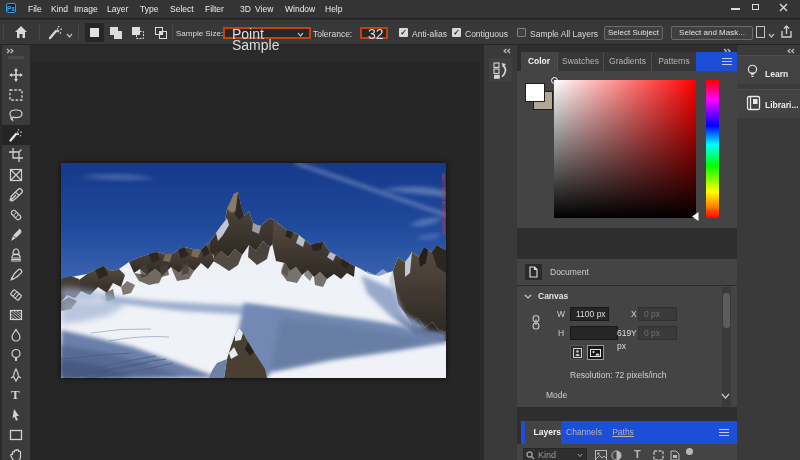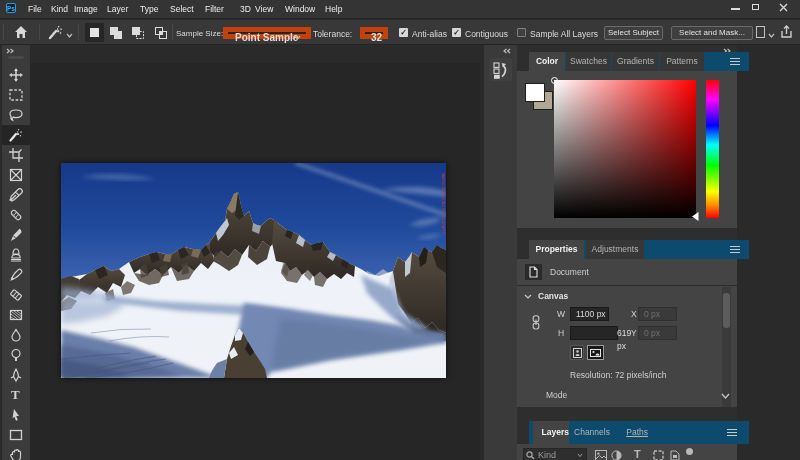--- a/index.html
+++ b/index.html
@@ -5,41 +5,41 @@
 *{box-sizing:border-box;}
 .abs{position:absolute;}
 #app{position:relative;width:800px;height:460px;}
 
 #menubar{left:0;top:0;width:800px;height:19px;background:#343434;border-bottom:1px solid #232323;color:#ededed;font-size:8.5px;}
 #pslogo{left:6px;top:3px;width:10px;height:10px;background:#0a2233;border:1px solid #2b9ce0;border-radius:2px;color:#41aef0;font-size:6.5px;font-weight:bold;text-align:center;line-height:9px;}
 .menuitem{position:absolute;top:3px;height:13px;line-height:13px;}
 
 #options{left:0;top:20px;width:800px;height:25px;background:#383838;border-bottom:1px solid #242424;color:#d2d2d2;font-size:8.5px;}
 .vsep{position:absolute;width:1px;height:16px;top:4px;background:#2a2a2a;border-right:1px solid #474747;}
-.obox{position:absolute;background:#262626;border:5px solid #c2410c;color:#dedede;font-size:10px;font-weight:bold;}
+.obox{position:absolute;background:#262626;border:2px solid #c2410c;color:#dedede;font-size:14px;}
 .cb{position:absolute;width:9px;height:9px;top:8px;background:#d8d8d8;border-radius:1px;text-align:center;line-height:9px;font-size:8px;color:#222;font-weight:bold;}
 .cb.off{background:#3f3f3f;border:1px solid #808080;}
 .olabel{position:absolute;top:9px;color:#dcdcdc;}
 .obtn{position:absolute;top:4px;height:17px;background:#3f3f3f;border:1px solid #6a6a6a;border-radius:2px;color:#e0e0e0;font-size:9px;text-align:center;}
 
 #tabstrip{left:30px;top:45px;width:448px;height:18px;background:#2a2a2a;}
 #doctab{left:8px;top:2px;width:148px;height:16px;background:#404040;color:#e0e0e0;font-size:8px;line-height:16px;}
 
 #toolbar{left:2px;top:45px;width:28px;height:415px;background:#3b3b3b;}
 .tool{position:absolute;left:0px;width:28px;height:20px;}
 .tool svg{position:absolute;left:7px;top:3px;}
 .tool.sel{background:#252525;}
 
 #canvas{left:30px;top:63px;width:450px;height:397px;background:#262626;}
 #image{left:61px;top:163px;width:385px;height:215px;box-shadow:0 0 5px rgba(0,0,0,.7);}
 
 #dock1{left:484px;top:45px;width:33px;height:415px;background:#3a3a3a;}
 #rightcol{left:737px;top:45px;width:63px;height:415px;background:#3a3a3a;}
 #mainpanel{left:517px;top:45px;width:220px;height:415px;background:#2e2e2e;}
-.ptabbar{position:absolute;left:12px;width:220px;background:#0c4a6e;}
+.ptabbar{position:absolute;left:4px;width:220px;background:#1d4ed8;}
 .ptab{position:absolute;color:#b4b4b4;font-size:8.5px;}
 .ptab.active{background:#444444;color:#f2f2f2;font-weight:bold;}
 .pcontent{position:absolute;left:0;width:220px;background:#444444;}
 .hamb{position:absolute;width:10px;height:7px;background:repeating-linear-gradient(to bottom,#c9c9c9 0 1px,rgba(0,0,0,0) 1px 3px);}
 .inbox{position:absolute;background:#262626;border:1px solid #191919;color:#dcdcdc;font-size:8.5px;height:14px;line-height:13px;padding-left:5px;}
 .inbox.dis{color:#6f6f6f;border-color:#303030;background:#3a3a3a;}
 .plabel{position:absolute;color:#cfcfcf;font-size:8.5px;}
 </style></head>
 <body>
 <div id="app">
@@ -365,25 +365,20 @@
 
       <div class="abs" style="left:37px;top:9px;width:142px;height:138px;background:linear-gradient(to bottom,rgba(0,0,0,0),#000),linear-gradient(to right,#fff,#f00);"></div>
       <div class="abs" style="left:34px;top:6px;width:7px;height:7px;border:1.2px solid #fff;border-radius:50%;"></div>
       <svg class="abs" style="left:174px;top:141px" width="8" height="9">
           <path d="M7.5 0 L7.5 9 L1 4.5 Z" fill="#fff"></path>
         </svg>
 
       <div class="abs" style="left:189px;top:9px;width:13px;height:138px;background:linear-gradient(to bottom,#f00 0%,#f0f 14%,#00f 33%,#0ff 47%,#0f0 62%,#ff0 81%,#f80 91%,#f00 100%);"></div>
     </div>
 
-    <div class="ptabbar" style="top:195px;height:19px;">
-      <div class="ptab active" style="left:0px;top:0px;width:55px;height:19px;line-height:19px;text-align:center;">Properties</div>
-      <div class="ptab" style="left:57px;top:0px;width:58px;height:19px;line-height:19px;background:#373737;text-align:center;">Adjustments</div>
-      <div class="hamb" style="left:201px;top:6px;"></div>
-    </div>
     <div class="pcontent" style="top:214px;height:148px;">
       <div class="abs" style="left:8px;top:5px;width:17px;height:16px;background:#2b2b2b;"></div>
       <svg class="abs" style="left:12px;top:7px" width="9" height="12" viewBox="0 0 9 12">
           <path d="M1 1 h4.5 L8 3.5 V11 H1 Z" fill="none" stroke="#e0e0e0" stroke-width="1.1"></path>
           <path d="M5.5 1 V3.5 H8" fill="none" stroke="#e0e0e0" stroke-width="1.1"></path>
         </svg>
       <span class="plabel" style="left:33px;top:8px;">Document</span>
       <div class="abs" style="left:0px;top:26px;width:220px;height:1px;background:#383838;border-top:1px solid #2c2c2c;"></div>
       <svg class="abs" style="left:7px;top:35px" width="8" height="5" viewBox="0 0 8 5">
           <path d="M1 1 L4 4 L7 1" fill="none" stroke="#c8c8c8" stroke-width="1.2"></path>
@@ -422,21 +417,21 @@
       <span class="plabel" style="left:53px;top:111px;">Resolution: 72 pixels/inch</span>
       <span class="plabel" style="left:29px;top:131px;">Mode</span>
       <svg class="abs" style="left:204px;top:134px" width="9" height="6" viewBox="0 0 9 6">
           <path d="M1 1 L4.5 5 L8 1" fill="none" stroke="#c8c8c8" stroke-width="1.2"></path>
         </svg>
     </div>
 
     <div class="ptabbar" style="top:376px;height:23px;">
       <div class="ptab active" style="left:4px;top:0px;width:36px;height:23px;line-height:23px;text-align:right;">Layers</div>
       <div class="ptab" style="left:41px;top:0px;width:44px;height:23px;line-height:23px;text-align:center;">Channels</div>
-      <div class="ptab" style="left:85px;top:0px;width:34px;height:23px;line-height:23px;text-align:right;text-decoration:underline;">Paths</div>
+      <div class="ptab" style="left:85px;top:0px;width:34px;height:23px;line-height:23px;text-align:center;text-decoration:underline;">Paths</div>
       <div class="hamb" style="left:198px;top:8px;"></div>
     </div>
     <div class="pcontent" style="top:399px;height:24px;">
       <div class="abs" style="left:6px;top:4px;width:64px;height:14px;background:#2e2e2e;border:1px solid #272727;color:#9a9a9a;font-size:9px;line-height:13px;"><span style="margin-left:14px;">Kind</span><svg style="position:absolute;right:3px;top:4px" width="6" height="5" viewBox="0 0 6 5">
             <path d="M1 1 L3 3.6 L5 1" fill="none" stroke="#999" stroke-width="1"></path>
           </svg></div>
       <svg class="abs" style="left:9px;top:7px" width="9" height="9">
           <circle cx="3.5" cy="3.5" r="2.6" fill="none" stroke="#a8a8a8" stroke-width="1.2"></circle>
           <path d="M5.5 5.5 L8 8" stroke="#a8a8a8" stroke-width="1.2"></path>
         </svg>
@@ -453,13 +448,31 @@
       <svg class="abs" style="left:136px;top:6px" width="11" height="11">
           <rect x="1" y="1" width="9" height="9" fill="none" stroke="#b8b8b8" stroke-width="1.4" stroke-dasharray="3 1.6"></rect>
         </svg>
       <svg class="abs" style="left:153px;top:6px" width="10" height="11" viewBox="0 0 10 11">
           <path d="M1 1 h5 L9 4 V10 H1 Z" fill="none" stroke="#b8b8b8"></path>
           <rect x="3" y="5" width="4" height="3" fill="#b8b8b8"></rect>
         </svg>
       <div class="abs" style="left:169px;top:4px;width:7px;height:7px;border-radius:50%;background:#b8b8b8;"></div>
     </div>
   </div>
+  <div id="rightcol" class="abs">
+      <svg class="abs" style="right:4px;top:3px" width="9" height="6" viewBox="0 0 9 6">
+        <path d="M3.4 1 L1 3 L3.4 5 M7 1 L4.6 3 L7 5" fill="none" stroke="#c0c0c0" stroke-width="1.1"></path>
+      </svg>
+    <div class="abs" style="left:0;top:10px;width:63px;height:29px;background:#424242;border-top:1px solid #4e4e4e;"></div>
+    <svg class="abs" style="left:9px;top:19px" width="13" height="17" viewBox="0 0 13 19">
+        <circle cx="6.5" cy="6" r="4.6" fill="none" stroke="#e8e8e8" stroke-width="1.3"></circle>
+        <path d="M4.7 10 h3.6 M4.9 12 h3.2 M5.4 14 h2.2" stroke="#e8e8e8" stroke-width="1.2"></path>
+      </svg>
+    <span class="abs" style="left:28px;top:24px;color:#ececec;font-size:8.5px;font-weight:bold;">Learn</span>
+    <div class="abs" style="left:0;top:44px;width:63px;height:29px;background:#424242;border-top:1px solid #4e4e4e;"></div>
+    <svg class="abs" style="left:9px;top:50px" width="15" height="16" viewBox="0 0 15 16">
+        <rect x="1.5" y="1.5" width="12" height="13" rx="1.5" fill="none" stroke="#e8e8e8" stroke-width="1.3"></rect>
+        <path d="M4.5 1.5 V14.5" stroke="#e8e8e8" stroke-width="1.3"></path>
+        <rect x="7" y="4" width="4.5" height="5" fill="#e8e8e8"></rect>
+      </svg>
+    <span class="abs" style="left:28px;top:55px;color:#ececec;font-size:8.5px;font-weight:bold;">Librari...</span>
+  </div>
 </div>
 
 </body></html>

